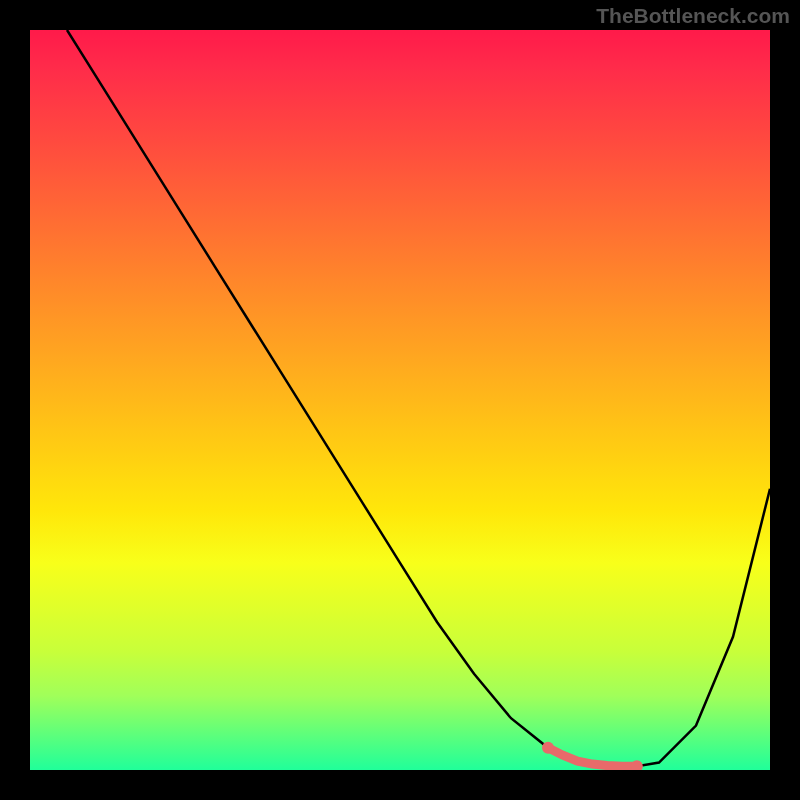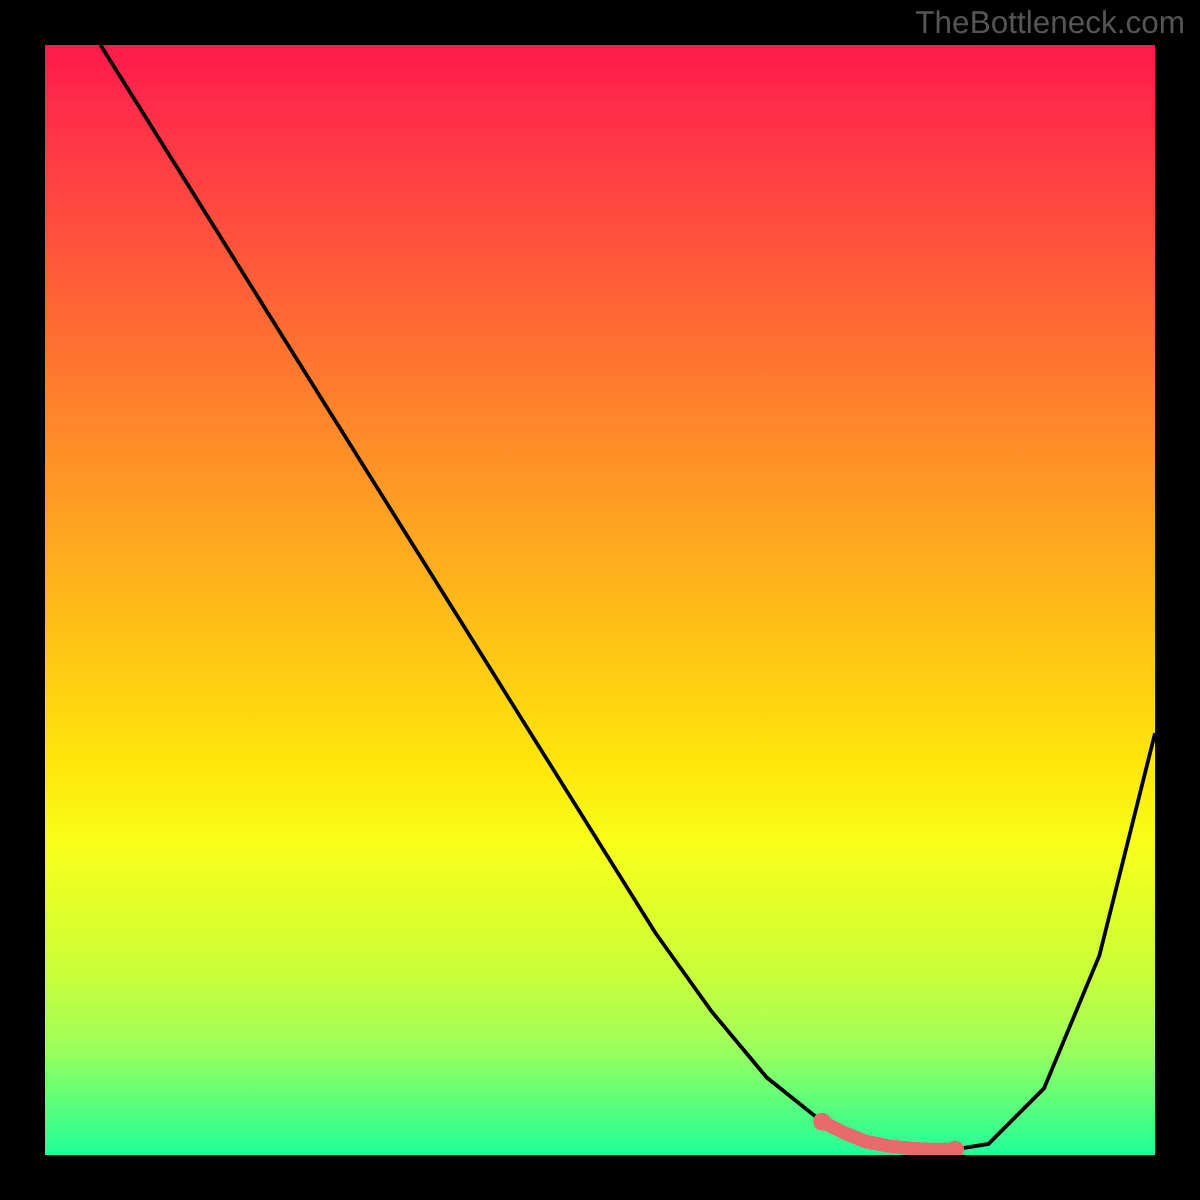--- a/index.html
+++ b/index.html
@@ -9,21 +9,21 @@
     background: #000;
     position: relative;
     font-family: Arial, sans-serif;
   }
   .watermark {
     position: absolute;
     top: 4px;
     right: 10px;
     color: #555;
     font-size: 21px;
-    font-weight: 400;
+    font-weight: 700;
     z-index: 10;
   }
   .plot-area {
     position: absolute;
     left: 30px;
     top: 30px;
     width: 740px;
     height: 740px;
     background: linear-gradient(to bottom,
       #ff1a4a 0%,

